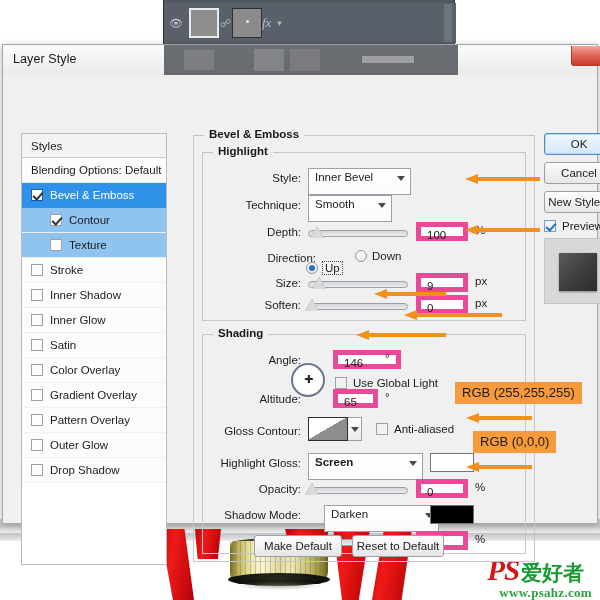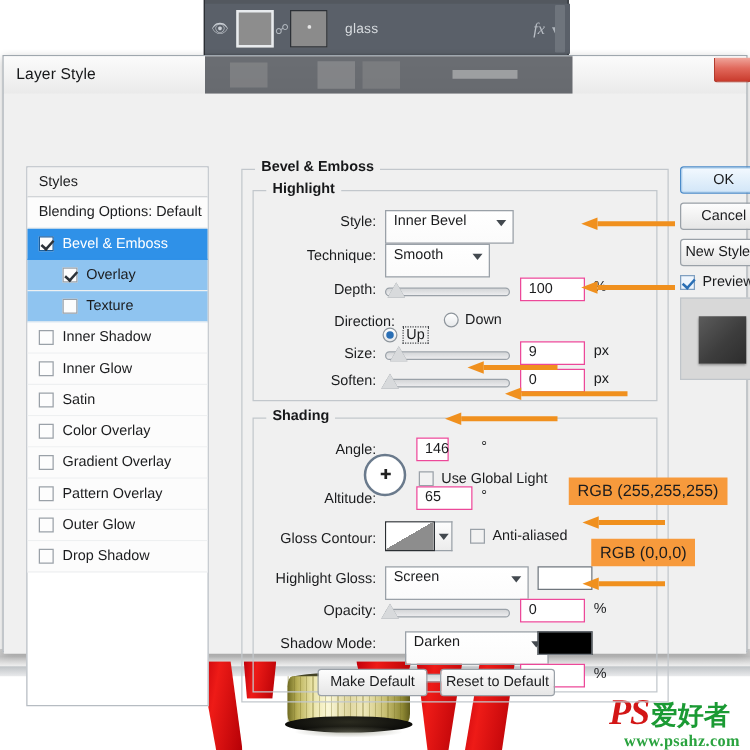--- a/index.html
+++ b/index.html
@@ -322,21 +322,21 @@
   .select .arrow {
     position:absolute; right:5px; top:7px;
     width:0;height:0;
     border-left:4px solid transparent;
     border-right:4px solid transparent;
     border-top:5px solid #43494f;
   }
   .numbox {
     position:absolute;
     height:19px;
-    border:1px solid #ec4899;
+    border:5px solid #ec4899;
     background:#ffffff;
     box-sizing:border-box;
     font-size:11.5px; color:#1b1c1e;
     line-height:17px;
     padding-left:6px;
   }
   .unit {
     position:absolute;
     font-size:11.5px; color:#1b1c1e;
   }
@@ -512,21 +512,20 @@
 <body>
 
 <div id="stage">
 
   <div class="ps-panel">
     <div class="ps-layer-row">
       <div class="ps-eye">👁</div>
       <div class="ps-thumb-a"></div>
       <div class="ps-link">☍</div>
       <div class="ps-thumb-b"></div>
-      <div class="ps-layer-name">glass</div>
       <div class="ps-fx">fx</div>
       <div class="ps-caret">▼</div>
     </div>
     <div class="ps-scroll"></div>
     <div class="ps-panel-bottom"></div>
     <div class="ps-row2-a"></div>
     <div class="ps-row2-b"></div>
   </div>
 
   <div class="art">
@@ -568,25 +567,29 @@
       <div class="styles-panel">
         <div class="styles-head">Styles</div>
         <div class="blend-row">Blending Options: Default</div>
 
         <div class="style-row sel">
           <span class="cb on"></span>
           <span>Bevel &amp; Emboss</span>
         </div>
         <div class="style-row sub sub-hl">
           <span class="cb on"></span>
-          <span>Overlay</span>
+          <span>Contour</span>
         </div>
         <div class="style-row sub sub-hl">
           <span class="cb"></span>
           <span>Texture</span>
+        </div>
+        <div class="style-row">
+          <span class="cb"></span>
+          <span>Stroke</span>
         </div>
         <div class="style-row">
           <span class="cb"></span>
           <span>Inner Shadow</span>
         </div>
         <div class="style-row">
           <span class="cb"></span>
           <span>Inner Glow</span>
         </div>
         <div class="style-row">
@@ -662,21 +665,21 @@
             <div class="knob" style="left:-4px;"></div>
           </div>
           <div class="numbox" style="left:213px; top:142px; width:52px;">0</div>
           <div class="unit" style="left:272px; top:144px;">px</div>
         </div>
 
         <div class="group" id="grp-shade">
           <div class="group-label">Shading</div>
 
           <div class="fld-label" style="left:10px; top:19px; width:88px;">Angle:</div>
-          <div class="numbox" style="left:130px; top:15px; width:26px;">146</div>
+          <div class="numbox" style="left:130px; top:15px; width:68px;">146</div>
           <div class="unit" style="left:182px; top:17px;">°</div>
 
           <div class="dial" style="left:88px; top:28px;"></div>
           <div class="cursor-glyph" style="left:101px; top:38px;">✚</div>
 
           <div class="chk-wrap" style="left:132px; top:42px;">
             <span class="chk"></span>
             <span>Use Global Light</span>
           </div>
 
@@ -690,21 +693,21 @@
           </div>
           <div class="contour-drop" style="left:145px; top:82px;">
             <span class="arrow"></span>
           </div>
           <div class="chk-wrap" style="left:173px; top:88px;">
             <span class="chk"></span>
             <span>Anti-aliased</span>
           </div>
 
           <div class="fld-label" style="left:0px; top:122px; width:98px;">Highlight Gloss:</div>
-          <div class="select" style="left:105px; top:118px; width:115px;">
+          <div class="select" style="left:105px; top:118px; width:115px;font-weight:bold;">
             <span>Screen</span>
             <span class="arrow"></span>
           </div>
           <div class="swatch" style="left:227px; top:118px; background:#ffffff;"></div>
 
           <div class="fld-label" style="left:18px; top:148px; width:80px;">Opacity:</div>
           <div class="slider" style="left:105px; top:152px; width:100px;">
             <div class="knob" style="left:-4px;"></div>
           </div>
           <div class="numbox" style="left:213px; top:144px; width:52px;">0</div>

